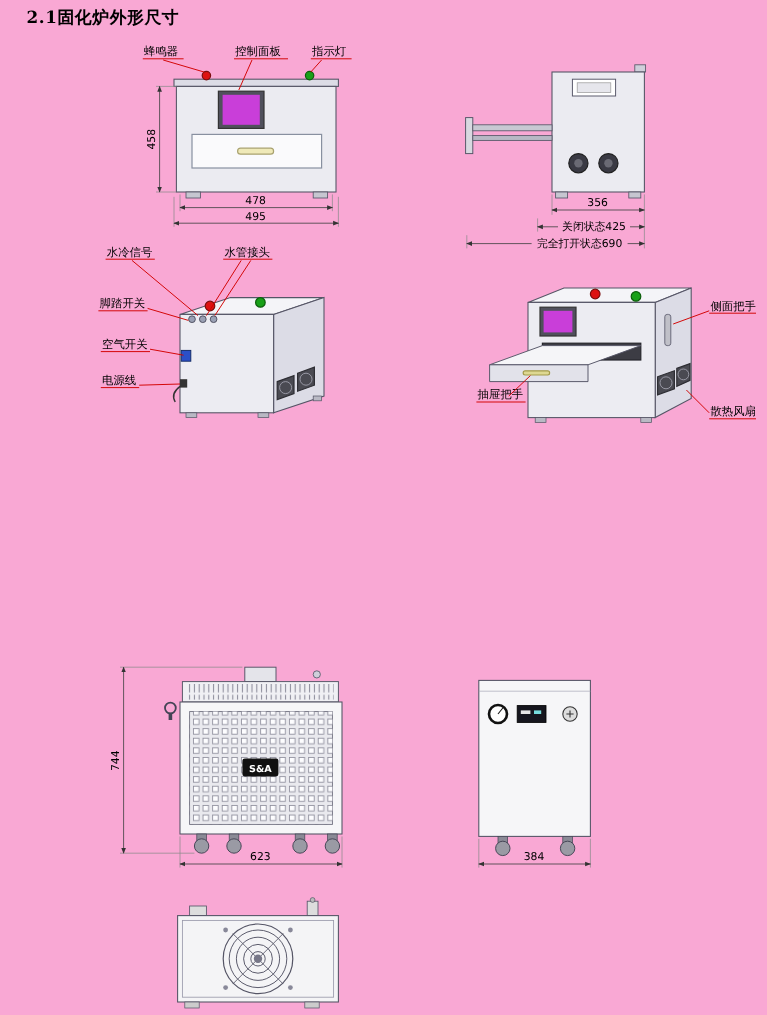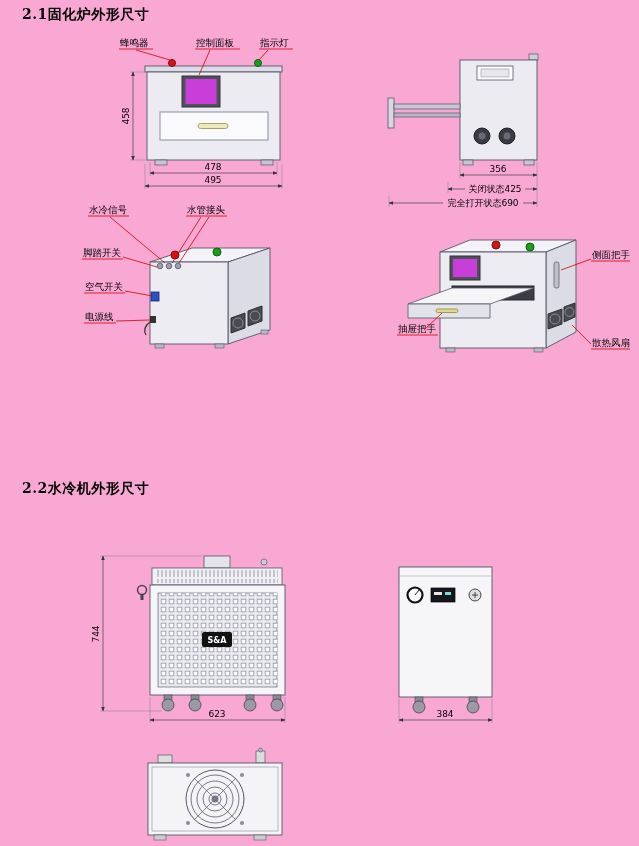--- a/index.html
+++ b/index.html
@@ -159,21 +159,20 @@
     <g>
       <text class="lbl" x="204" y="30">侧面把手</text>
       <path class="red" d="M203,33H242 M203,31L173,42"></path>
       <text class="lbl" x="10" y="104">抽屉把手</text>
       <path class="red" d="M9,107H50 M36,102L54,85"></path>
       <text class="lbl" x="204" y="118">散热风扇</text>
       <path class="red" d="M203,121H242 M203,116L184,97"></path>
     </g>
   </svg>
 
-  <div class="abs sec" style="left:22px;top:480px">2.2水冷机外形尺寸</div>
 
   <svg class="abs" style="left:88px;top:550px" width="220" height="186" viewBox="0 0 220 186">
     <g>
       <rect x="116" y="6" width="26" height="12" fill="#e4e4ea" stroke="#556" stroke-width="0.8"></rect>
       <circle cx="176" cy="12" r="3" fill="#cfcfda" stroke="#556" stroke-width="0.7"></circle>
       <rect x="64" y="18" width="130" height="17" fill="#f0f0f4" stroke="#556" stroke-width="0.8"></rect>
       <rect x="68" y="20" width="122" height="13" fill="url(#slits)"></rect>
       <circle cx="54" cy="40" r="4.5" fill="none" stroke="#445" stroke-width="1.5"></circle>
       <rect x="52.5" y="44" width="3" height="6" fill="#445"></rect>
       <rect x="62" y="35" width="135" height="110" fill="#f6f6f8" stroke="#556" stroke-width="0.9"></rect>

